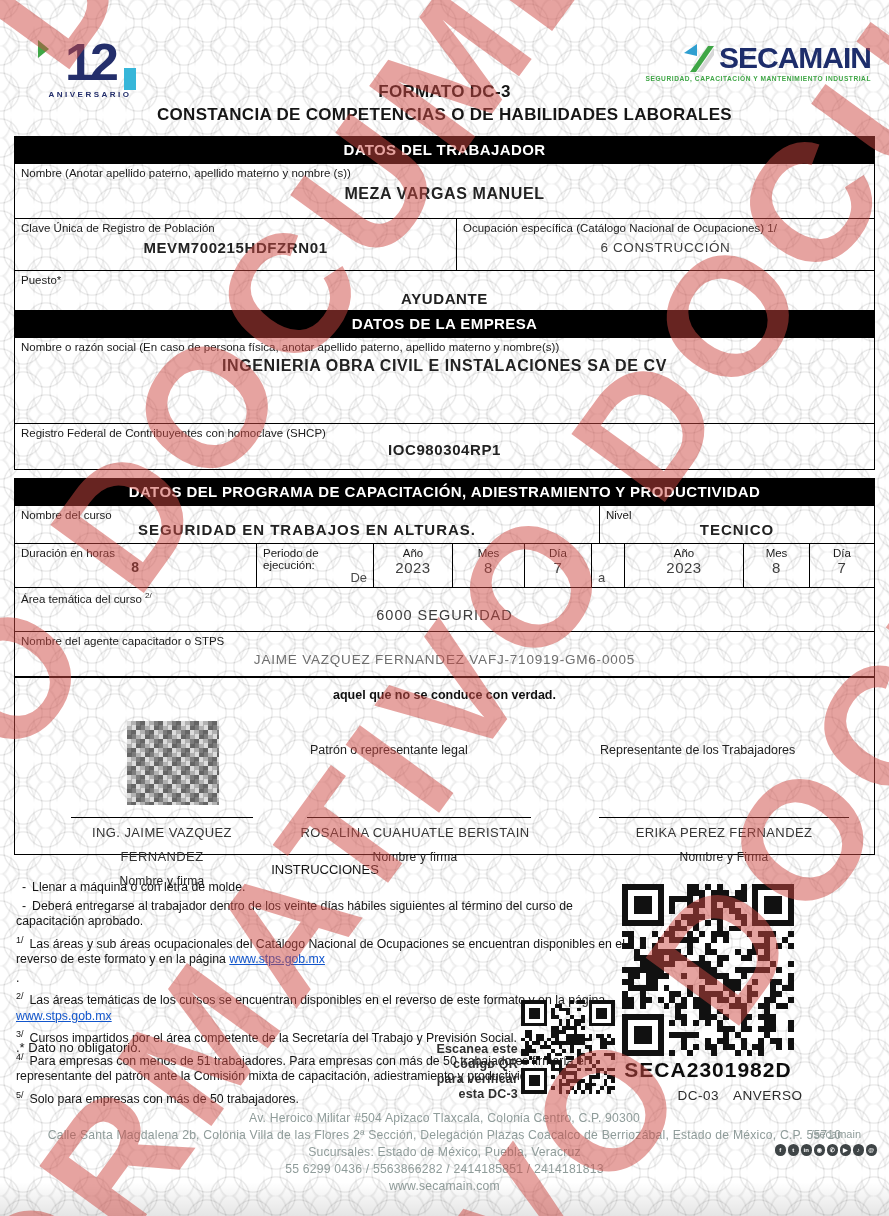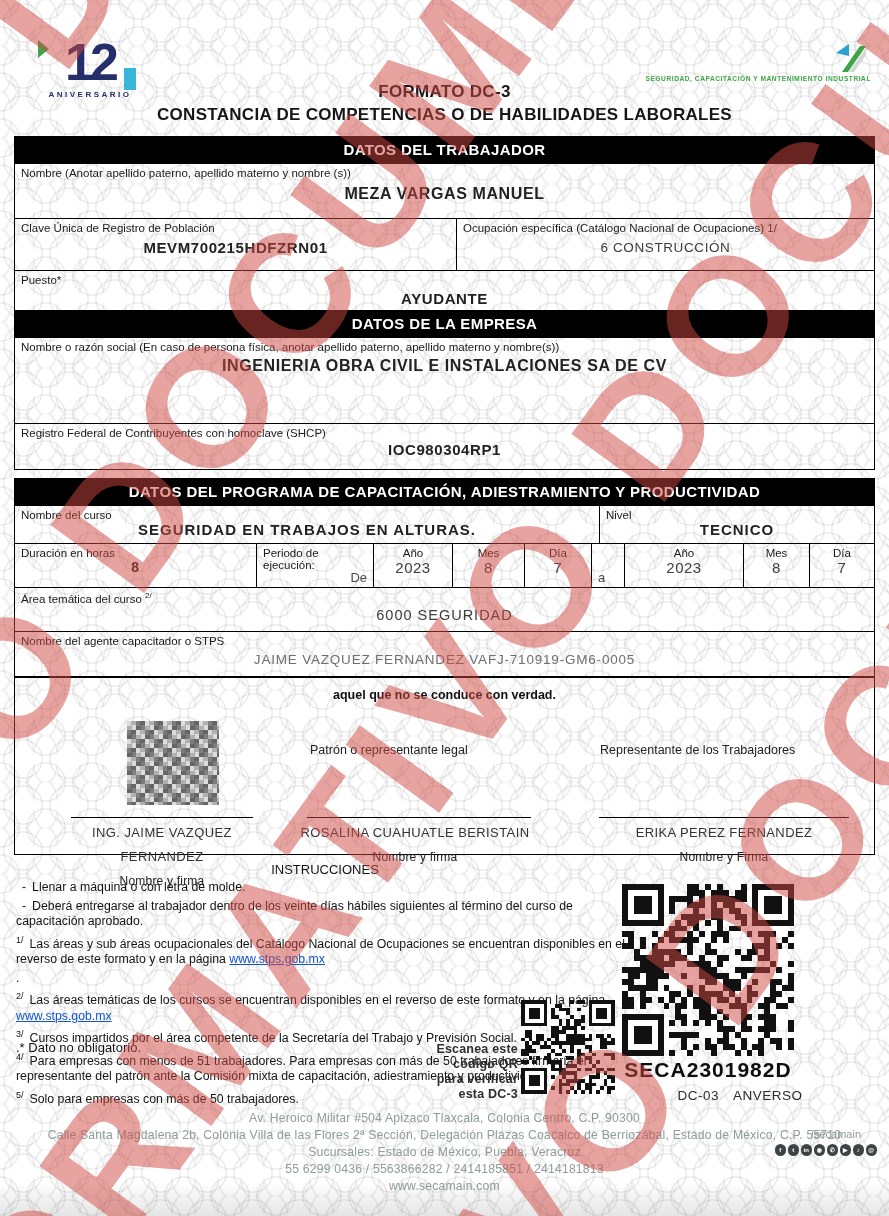--- a/index.html
+++ b/index.html
@@ -111,20 +111,21 @@
     <div class="t2">CONSTANCIA DE COMPETENCIAS O DE HABILIDADES LABORALES</div>
   </div>
 
   <div class="logoSeca">
     <div class="row">
       <svg viewBox="0 0 32 32">
         <polygon points="1,11 14,2 14,14" fill="#2f9fd0"></polygon>
         <polygon points="7,30 25,4 31,4 13,30" fill="#3fa646"></polygon>
         <polygon points="14,30 31,6 31,13 19,30" fill="#d7d7d7"></polygon>
       </svg>
+      <span class="name">SECAMAIN</span>
     </div>
     <div class="tag">SEGURIDAD, CAPACITACIÓN Y MANTENIMIENTO INDUSTRIAL</div>
   </div>
 
   <div class="sect" style="top:136px;">
     <div class="bar">DATOS DEL TRABAJADOR</div>
     <div class="trow" style="height:55px;">
       <div class="cell" style="flex:1;">
         <div class="lbl">Nombre (Anotar apellido paterno, apellido materno y nombre (s))</div>
         <div class="val" style="font-size:16px; margin-top:6px;">MEZA VARGAS MANUEL</div>

